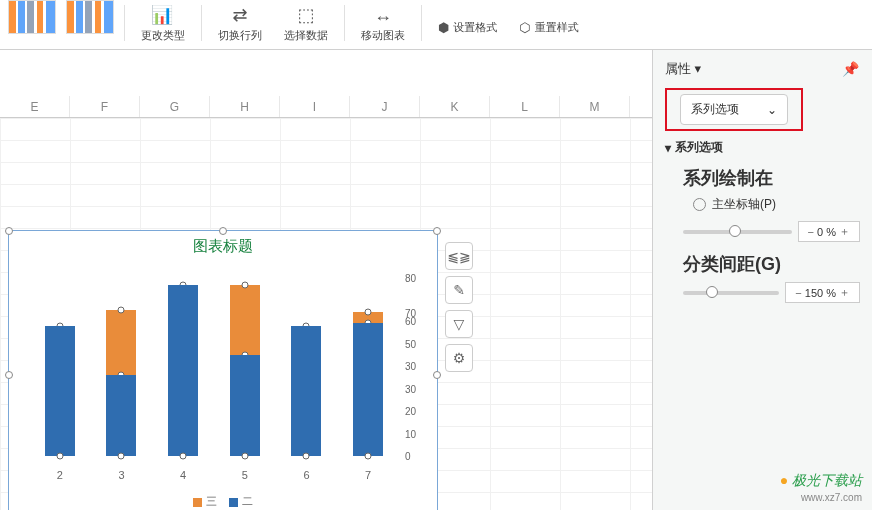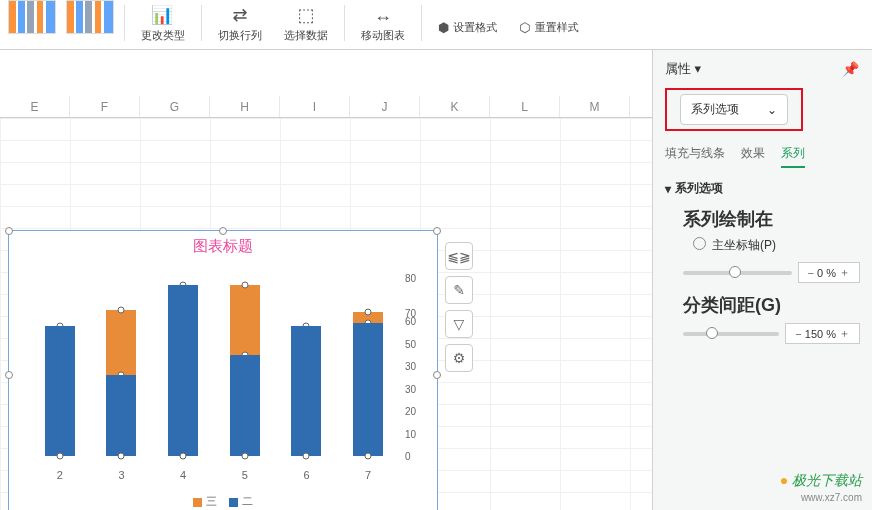--- a/index.html
+++ b/index.html
@@ -86,21 +86,21 @@
       top: 180px;
       width: 430px;
       height: 290px;
       border: 1px solid #7aa7d7;
       background: #fff;
     }
     .chart-title {
       text-align: center;
       font-size: 15px;
       font-weight: 500;
-      color: #ec4899;
+      color: #15803d;
       padding: 6px 0 2px 0;
     }
     .sel-handle {
       width: 8px; height: 8px; border: 1px solid #888; border-radius: 50%;
       background: #fff; position: absolute;
     }
     .plot {
       position: absolute;
       left: 20px;
       top: 45px;
@@ -220,21 +220,21 @@
       font-weight: 600;
       color: #333;
       margin: 8px 0;
       display: flex;
       align-items: center;
       gap: 4px;
     }
     .sub-label { font-size: 18px; color: #333; font-weight: 600; margin: 10px 0 6px 18px; }
     .radio-row {
       display: flex;
-      align-items: flex-start;
+      align-items: center;
       gap: 6px;
       margin-left: 28px;
       margin-bottom: 8px;
       cursor: pointer;
     }
     .radio {
       width: 13px; height: 13px; border-radius: 50%;
       border: 1px solid #888;
       display: flex; align-items: center; justify-content: center;
     }
@@ -446,25 +446,20 @@
     <div class="side-header">
       <span><span>属性</span> ▾</span>
       <span class="pin">📌</span>
     </div>
     <div class="red-box" style="width:138px">
       <div class="series-dd">
         <span>系列选项</span>
         <span>⌄</span>
       </div>
     </div>
-    <div class="tabs">
-      <div class="tab">填充与线条</div>
-      <div class="tab">效果</div>
-      <div class="tab active">系列</div>
-    </div>
     <div class="section-title">
       <span>▾</span>
       <span>系列选项</span>
     </div>
     <div class="sub-label">系列绘制在</div>
     <div class="radio-row">
       <div class="radio"></div>
       <span>主坐标轴(P)</span>
     </div>
 

